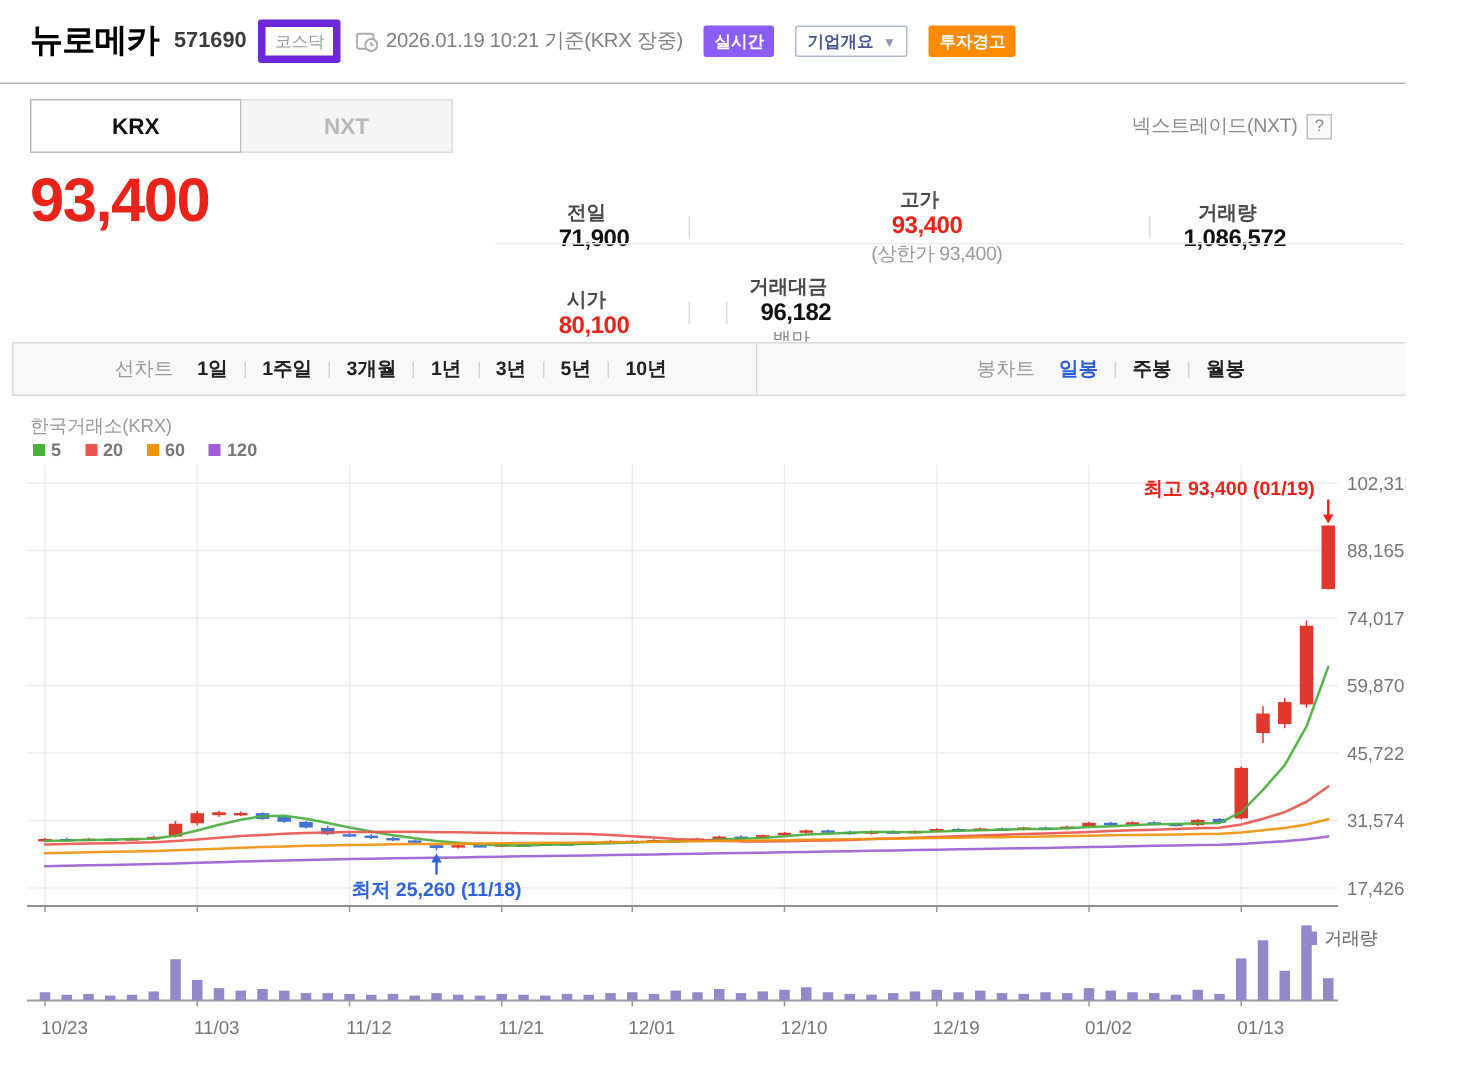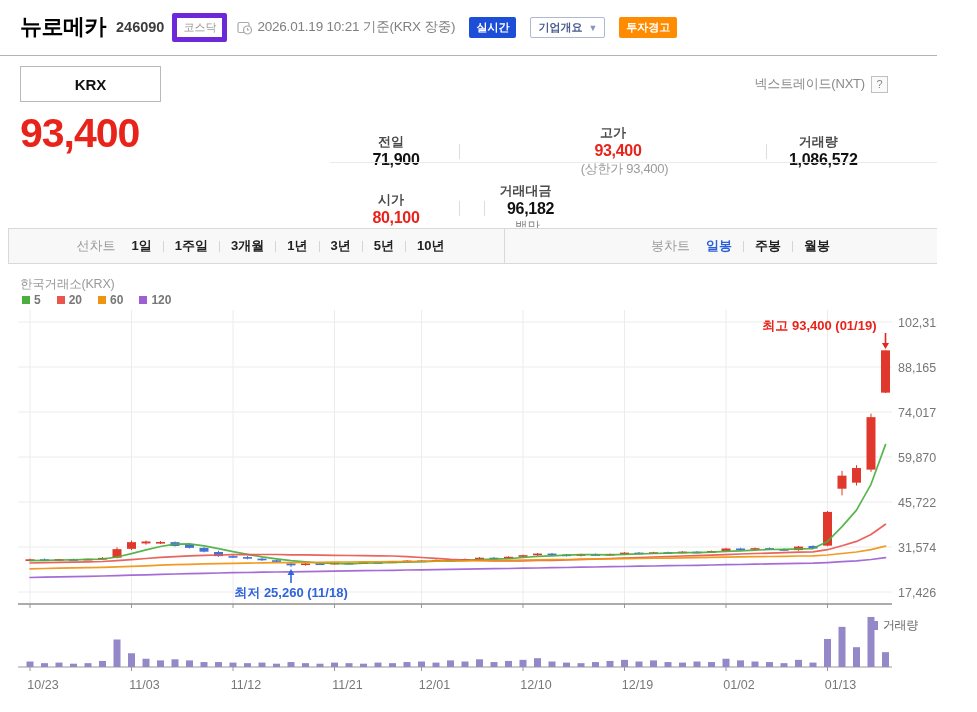--- a/index.html
+++ b/index.html
@@ -7,21 +7,21 @@
         font-family:"Liberation Sans","DejaVu Sans",sans-serif;color:#222;}
   
   .title-row{position:absolute;top:12px;left:20px;display:flex;align-items:center;}
   .stock-title{font-size:22px;font-weight:800;color:#000;letter-spacing:-0.5px;}
   .stock-code{font-size:14.5px;font-weight:700;color:#3c3c3c;margin-left:10px;}
   .market-badge{font-size:11px;color:#999;border:5px solid #6d28d9;border-radius:2px;
                 padding:2px 6px;margin-left:8px;background:#fff;}
   .clock-ic{margin-left:10px;display:inline-flex;}
   .quote-dt{font-size:13.5px;color:#808080;margin-left:5px;letter-spacing:-0.2px;}
   .badge{font-size:11px;font-weight:700;border-radius:2px;padding:3px 7px;margin-left:14px;}
-  .badge-rt{background:#1d4ed8;color:#fff;}
+  .badge-rt{background:#8b5cf6;color:#fff;}
   .badge-co{background:#fff;border:1px solid #aeb8d0;color:#49598e;padding:2px 7px;cursor:pointer;}
   .badge-co .chev{color:#8a97b8;font-size:9px;margin-left:3px;}
   .badge-warn{background:#ff8b00;color:#fff;}
   .header-line{position:absolute;top:55px;left:0;width:977px;height:1px;background:#b3b3b3;}
   
   .tab{position:absolute;top:66px;height:36px;width:141px;display:flex;align-items:center;
        justify-content:center;font-size:15px;font-weight:700;box-sizing:border-box;cursor:pointer;}
   .tab-krx{left:20px;background:#fff;border:1px solid #b9b9b9;color:#111;}
   .tab-nxt{left:161px;background:#f5f5f5;border:1px solid #ddd;border-left:none;color:#b8b8b8;}
   .nxt-info{position:absolute;top:75px;right:49px;display:flex;align-items:center;}
@@ -67,21 +67,21 @@
   .vol-sq{width:6px;height:9px;background:#9588c9;margin-right:5px;}
   .vol-lbl{font-size:12px;color:#666;letter-spacing:-0.3px;}
 </style>
 </head>
 <body>
 
 <div class="page">
 
   <div class="title-row">
     <span class="stock-title">뉴로메카</span>
-    <span class="stock-code">246090</span>
+    <span class="stock-code">571690</span>
     <span class="market-badge">코스닥</span>
     <span class="clock-ic">
       <svg width="15" height="15" viewBox="0 0 15 15">
         <rect x="1" y="2.5" width="11" height="10" rx="1.5" fill="none" stroke="#aaa" stroke-width="1.2"></rect>
         <circle cx="10.5" cy="10" r="4" fill="#fff" stroke="#aaa" stroke-width="1.2"></circle>
         <path d="M10.5 8v2h1.7" fill="none" stroke="#aaa" stroke-width="1.1"></path>
       </svg>
     </span>
     <span class="quote-dt">
       <span>2026.01.19 10:21</span>
@@ -90,20 +90,21 @@
     <span class="badge badge-rt">실시간</span>
     <span class="badge badge-co">
       <span>기업개요</span>
       <span class="chev">▼</span>
     </span>
     <span class="badge badge-warn">투자경고</span>
   </div>
   <div class="header-line"></div>
 
   <div class="tab tab-krx">KRX</div>
+  <div class="tab tab-nxt">NXT</div>
   <div class="nxt-info">
     <span class="nxt-label">넥스트레이드(NXT)</span>
     <span class="help-box">?</span>
   </div>
 
   <div class="cur-price">93,400</div>
 
   <div class="info-row rowA">
     <span class="cell c1">
       <span class="flabel">전일</span>

